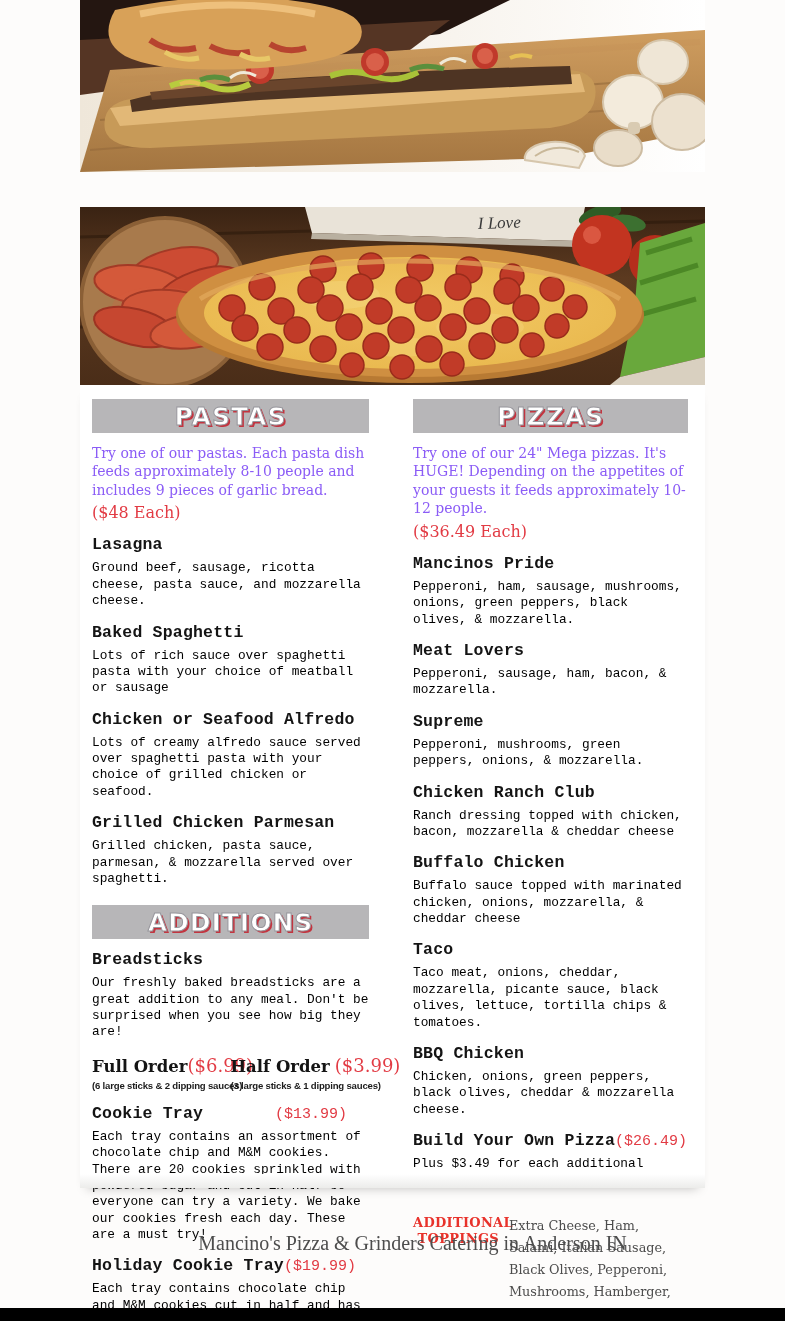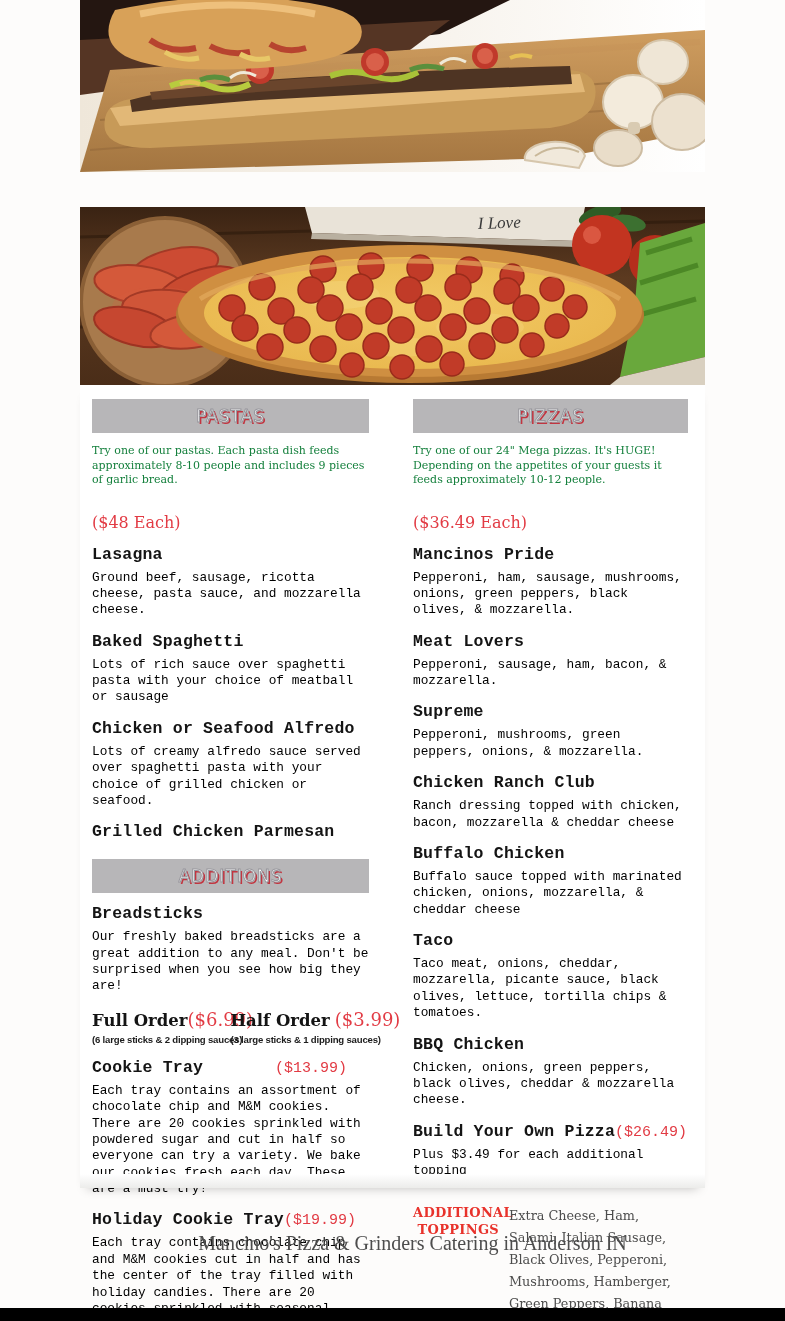--- a/index.html
+++ b/index.html
@@ -25,26 +25,26 @@
   }
   .col { position:absolute; top:14px; }
   .col-left  { left:12px;  width:277px; }
   .col-right { left:333px; width:275px; }
 
   .section-bar {
     height:34px; background:#b7b6b8; display:flex; align-items:center; justify-content:center;
     margin-bottom:11px;
   }
   .section-bar .bar-title {
-    font-family:"DejaVu Sans", sans-serif; font-weight:normal; font-size:17px;
+    font-family:"DejaVu Sans", sans-serif; font-weight:bold; font-size:25px;
     letter-spacing:1px; color:#ffffff;
     -webkit-text-stroke:1px #97969c;
     text-shadow:2px 2px 0 #c23540;
   }
-  .intro { font-size:11px; line-height:1.32; color:#15803d; margin-bottom:25px; }
+  .intro { font-size:14px; line-height:1.32; color:#8b5cf6; margin-bottom:4px; }
   .price-note { font-size:16px; color:#e23b44; margin-bottom:4px; }
   .menu-item { margin-top:13px;font-family:Liberation Mono, monospace; }
   .item-head { display:flex; align-items:baseline; justify-content:space-between; }
   .item-head.inline { justify-content:flex-start; }
   .item-name { font-size:16.5px; font-weight:bold; color:#141414; letter-spacing:0.2px; }
   .item-price { font-size:15px; color:#e23b44; white-space:nowrap; }
   .item-desc { font-size:12.8px; line-height:1.28; color:#000000; margin-top:6px; }
   .order-row { display:flex; margin-top:14px; }
   .order-opt { width:50%; }
   .order-line { white-space:nowrap; }
@@ -254,20 +254,21 @@
       <div class="menu-item">
         <div class="item-head">
             <span class="item-name">Chicken or Seafood Alfredo</span>
           </div>
         <div class="item-desc">Lots of creamy alfredo sauce served over spaghetti pasta with your choice of grilled chicken or seafood.</div>
       </div>
       <div class="menu-item" style="margin-bottom:18px;">
         <div class="item-head">
             <span class="item-name">Grilled Chicken Parmesan</span>
           </div>
+        <div class="item-desc">Grilled chicken, pasta sauce, parmesan, &amp; mozzarella served over spaghetti.</div>
       </div>
 
       <div class="section-bar">
         <span class="bar-title">ADDITIONS</span>
       </div>
 
       <div class="menu-item" style="margin-top:2px;">
         <div class="item-head">
             <span class="item-name">Breadsticks</span>
           </div>

